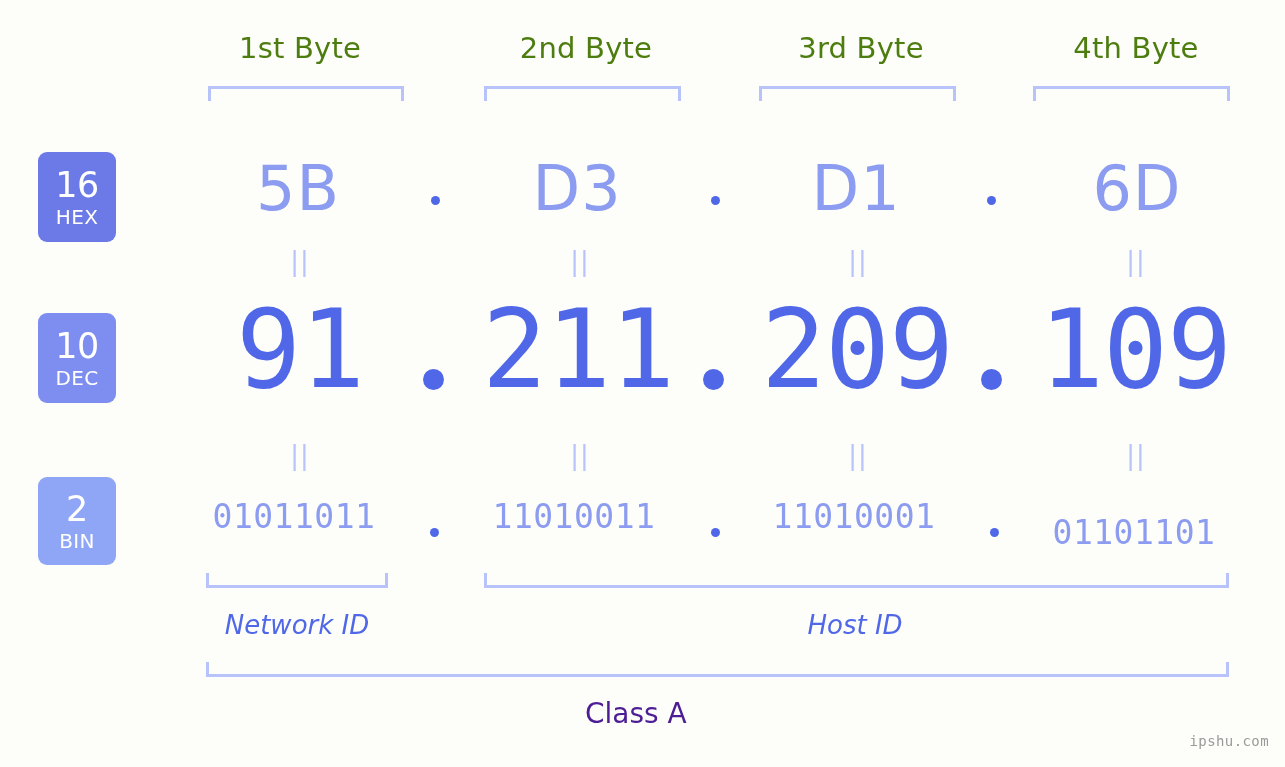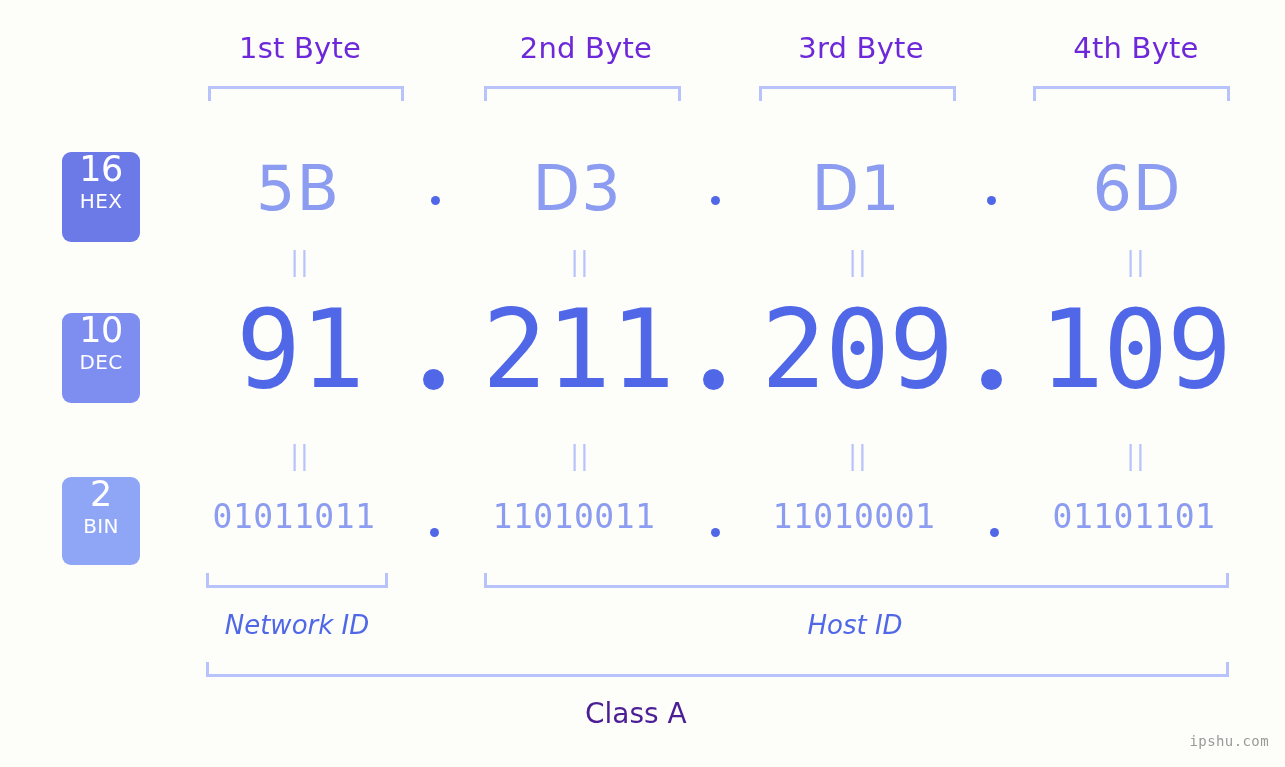--- a/index.html
+++ b/index.html
@@ -20,21 +20,21 @@
     height: 767px;
   }
 
   
   .byte-label {
     position: absolute;
     top: 31px;
     width: 260px;
     text-align: center;
     font-size: 29px;
-    color: #6d28d9;
+    color: #4d7c0f;
     font-family: "DejaVu Sans", sans-serif;
     letter-spacing: 0.2px;
     white-space: nowrap;
   }
 
   
   .bracket {
     position: absolute;
     border: 3px solid #b9c3fb;
     box-sizing: border-box;
@@ -43,29 +43,30 @@
   .bracket-down {           
     border-bottom: none;
   }
   .bracket-up {             
     border-top: none;
   }
 
   
   .badge {
     position: absolute;
-    left: 62px;
+    left: 38px;
     width: 78px;
     border-radius: 9px;
     color: #ffffff;
     text-align: center;
     font-family: "DejaVu Sans", sans-serif;
     display: flex;
     flex-direction: column;
     align-items: center;
+    justify-content: center;
     line-height: 1;
   }
   .badge .num {
     font-size: 35px;
     font-weight: 400;
     letter-spacing: -0.5px;
   }
   .badge .tag {
     font-size: 20px;
     font-weight: 400;
@@ -217,21 +218,21 @@
   <div class="eq" style="left:1126px; top:442px;">||</div>
 
   <div class="badge" id="badge-bin">
     <span class="num">2</span>
     <span class="tag">BIN</span>
   </div>
 
   <div class="row-cell bin-val" style="left:164px;">01011011</div>
   <div class="row-cell bin-val" style="left:444px;">11010011</div>
   <div class="row-cell bin-val" style="left:724px;">11010001</div>
-  <div class="row-cell bin-val" style="left:1004px;">01101101</div>
+  <div class="row-cell bin-val" style="left:1004px;margin-top:16px;">01101101</div>
   <div class="dot dot-md" style="left:430px; top:528px;"></div>
   <div class="dot dot-md" style="left:711px; top:528px;"></div>
   <div class="dot dot-md" style="left:990px; top:528px;"></div>
 
   <div class="bracket bracket-up" style="left:206px; top:573px; width:182px;"></div>
   <div class="bracket bracket-up" style="left:484px; top:573px; width:745px;"></div>
 
   <div class="section-label" style="left:167px; top:610px; width:260px;">Network ID</div>
   <div class="section-label" style="left:725px; top:610px; width:260px;">Host ID</div>
 

